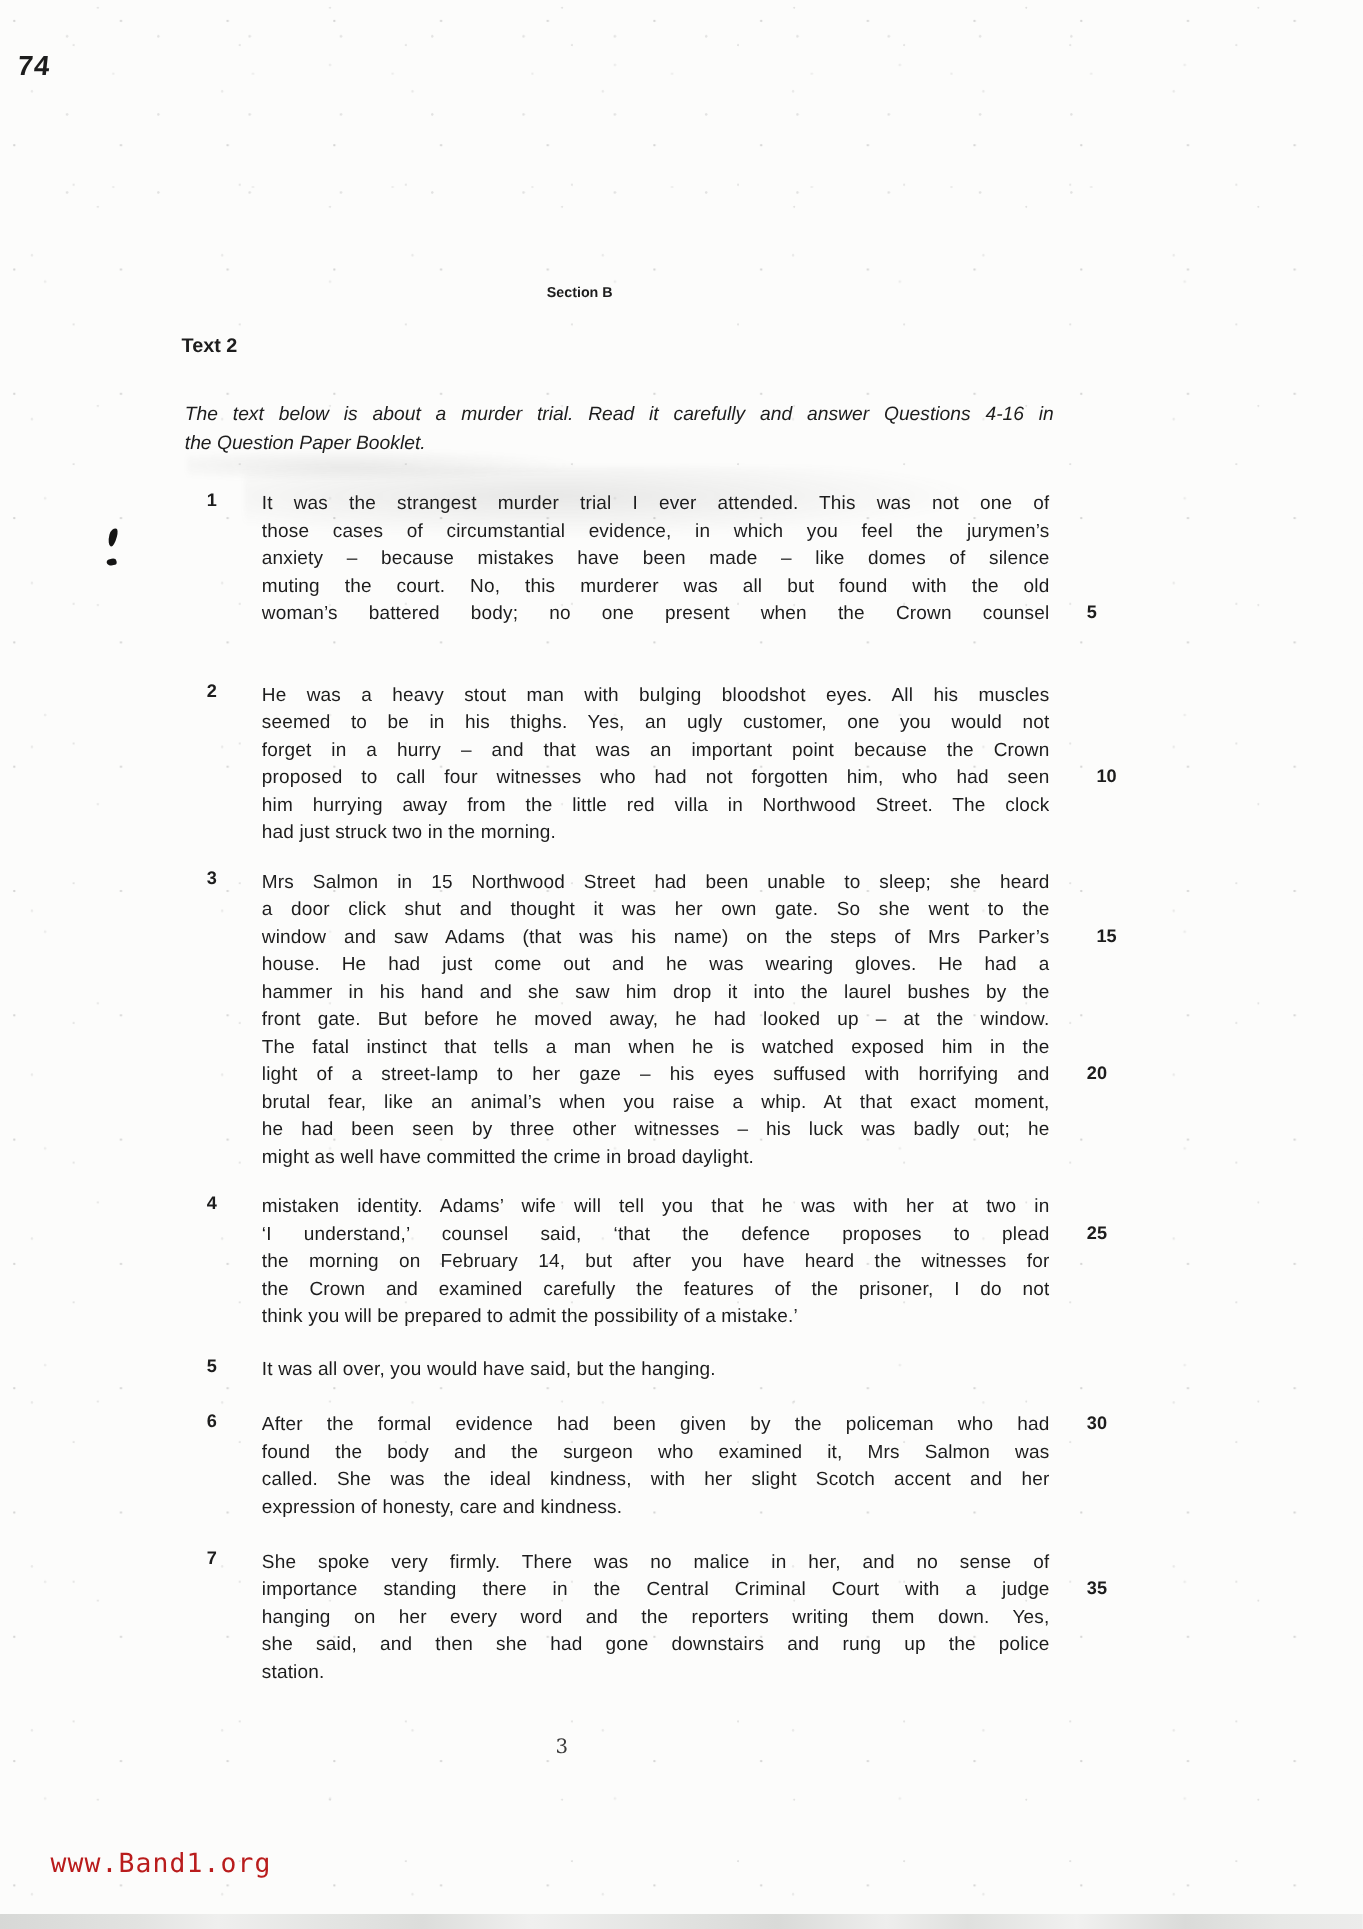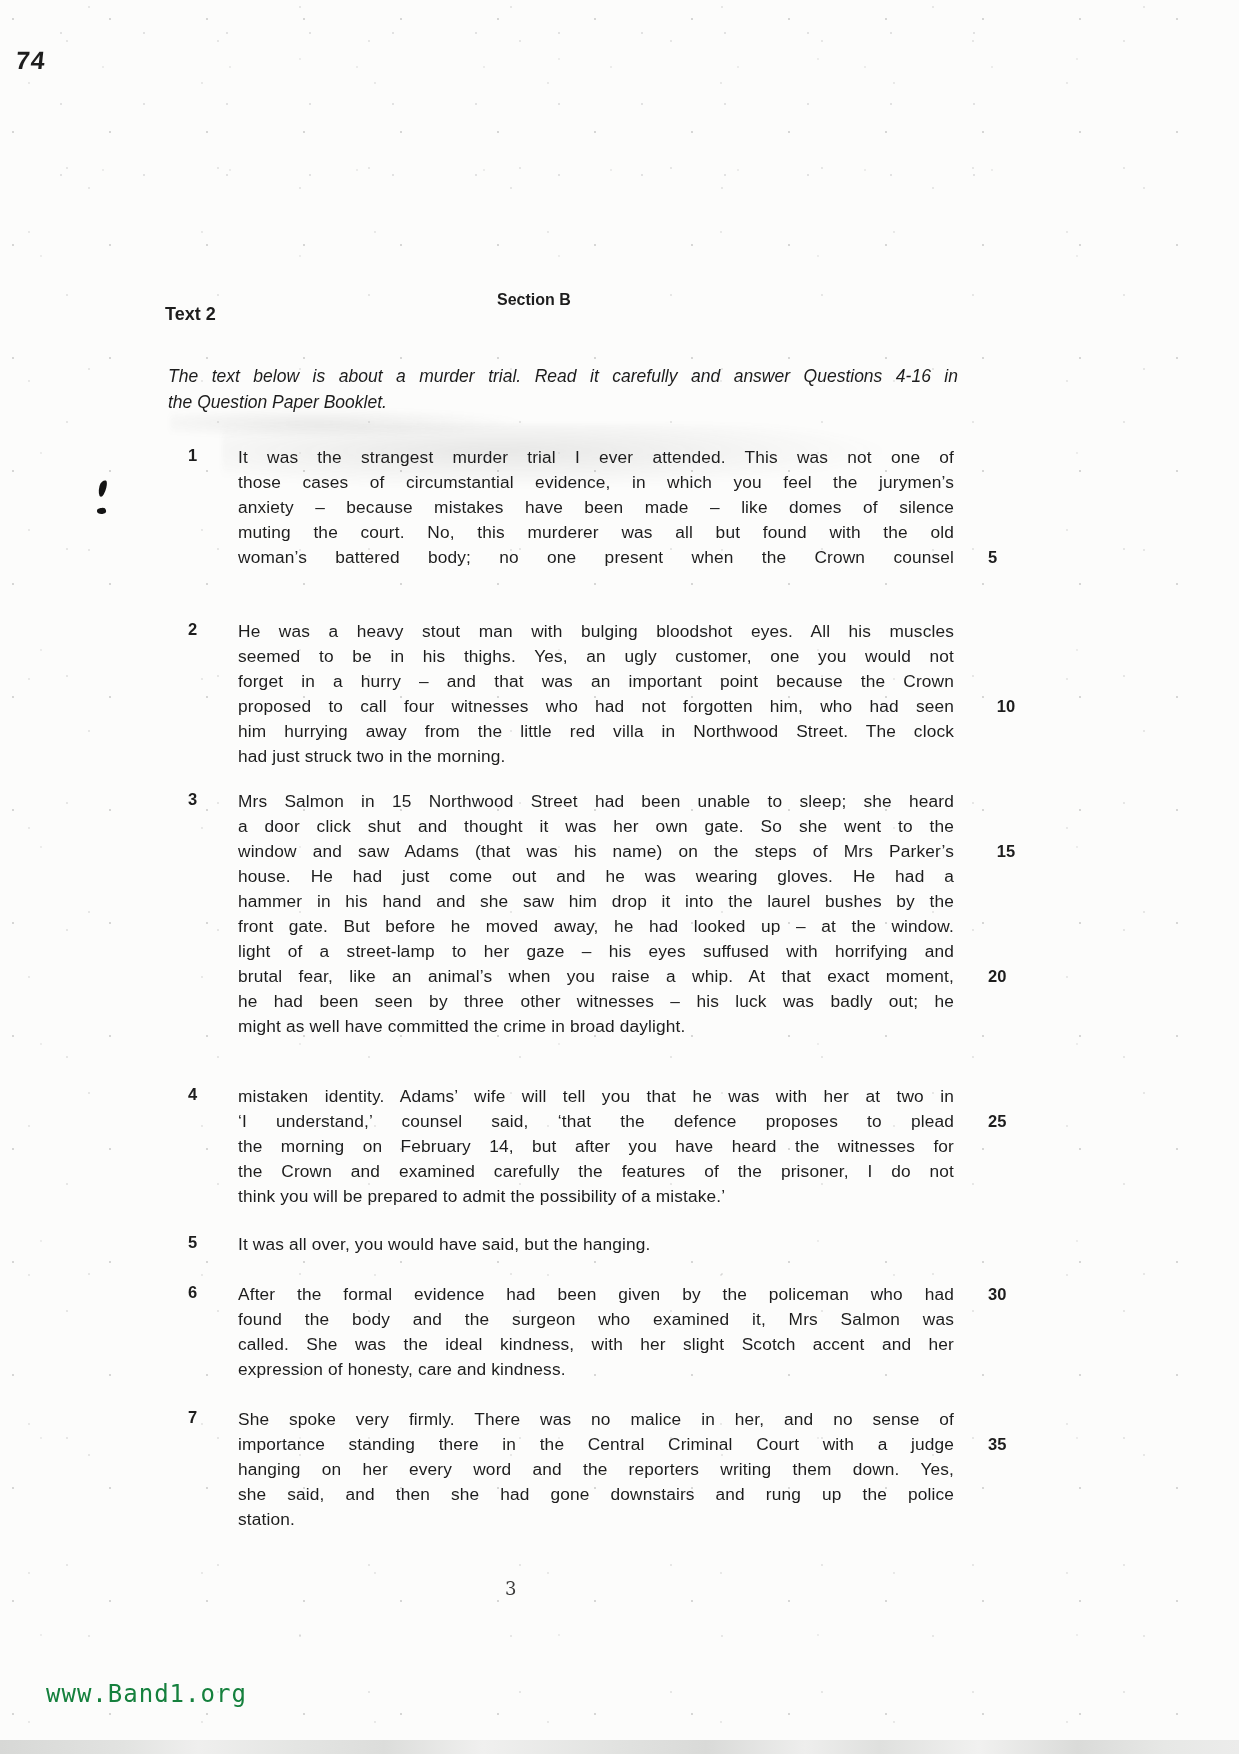--- a/index.html
+++ b/index.html
@@ -42,21 +42,21 @@
     background:radial-gradient(ellipse at 40% 50%, rgba(90,90,90,0.10), transparent 70%);
     filter:blur(2px); pointer-events:none;
   }
   .corner-num {
     position:absolute; left:16px; top:46px;
     font-size:25px; font-weight:700; letter-spacing:1px;
     transform:skewX(-6deg);
   }
   .section-heading {
     position:absolute; left:497px; top:258px;
-    font-size:16px; font-weight:700;margin-top:33px;
+    font-size:13px; font-weight:700;
   }
   .text-label {
     position:absolute; left:165px; top:304px;
     font-size:18px; font-weight:700;
   }
   .intro {
     position:absolute; left:168px; top:363px; width:790px;
     font-style:italic; font-size:17.5px; line-height:26px;
   }
   .intro .jfull { text-align:justify; text-align-last:justify; }
@@ -89,21 +89,21 @@
     transform:rotate(-10deg);
   }
   .page-num {
     position:absolute; left:505px; top:1578px;
     font-family:"DejaVu Serif", serif;
     font-size:18px; color:#3a3a3a;
   }
   .watermark {
     position:absolute; left:46px; top:1680px;
     font-family:"DejaVu Sans Mono", monospace;
-    font-size:24px; color:#15803d; letter-spacing:1px;
+    font-size:24px; color:#b91c1c; letter-spacing:1px;
   }
   .bottom-bar {
     position:absolute; left:0; top:1740px; width:1239px; height:14px;
     background:linear-gradient(90deg,
       #d7d8d6 0%, #e2e3e1 10%, #efefee 16%, #e4e5e3 24%, #dcdddb 31%,
       #f0f0ef 39%, #e1e2e0 50%, #d9dad8 57%, #eeeeed 65%, #dfe0de 71%,
       #f1f1f0 79%, #dadbd9 87%, #e7e8e6 94%, #ececeb 100%);
   }
 </style>
 </head>
@@ -144,20 +144,21 @@
         <div class="tline last">had just struck two in the morning.</div>
       </div>
       <div class="para" style="top: 789px;">
         <span class="pnum">3</span>
         <div class="tline">Mrs Salmon in 15 Northwood Street had been unable to sleep; she heard</div>
         <div class="tline">a door click shut and thought it was her own gate. So she went to the</div>
         <div class="tline">window and saw Adams (that was his name) on the steps of Mrs Parker’s</div>
         <div class="tline">house. He had just come out and he was wearing gloves. He had a</div>
         <div class="tline">hammer in his hand and she saw him drop it into the laurel bushes by the</div>
         <div class="tline">front gate. But before he moved away, he had looked up – at the window.</div>
+        <div class="tline">The fatal instinct that tells a man when he is watched exposed him in the</div>
         <div class="tline">light of a street-lamp to her gaze – his eyes suffused with horrifying and</div>
         <div class="tline">brutal fear, like an animal’s when you raise a whip. At that exact moment,</div>
         <div class="tline">he had been seen by three other witnesses – his luck was badly out; he</div>
         <div class="tline last">might as well have committed the crime in broad daylight.</div>
       </div>
       <div class="para" style="top: 1084px;">
         <span class="pnum">4</span>
         <div class="tline">mistaken identity. Adams’ wife will tell you that he was with her at two in</div>
         <div class="tline">‘I understand,’ counsel said, ‘that the defence proposes to plead</div>
         <div class="tline">the morning on February 14, but after you have heard the witnesses for</div>

